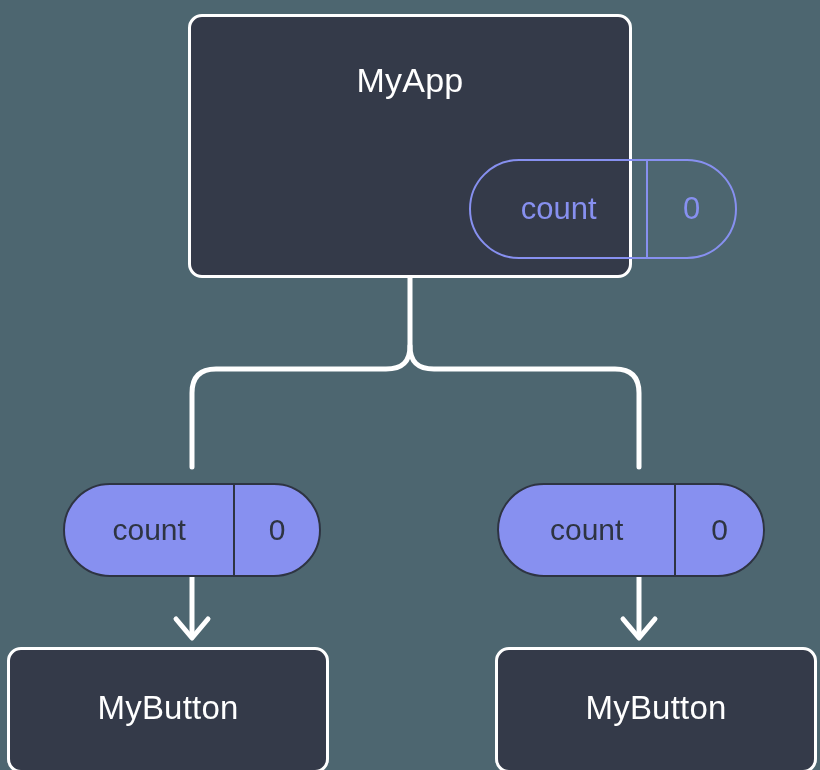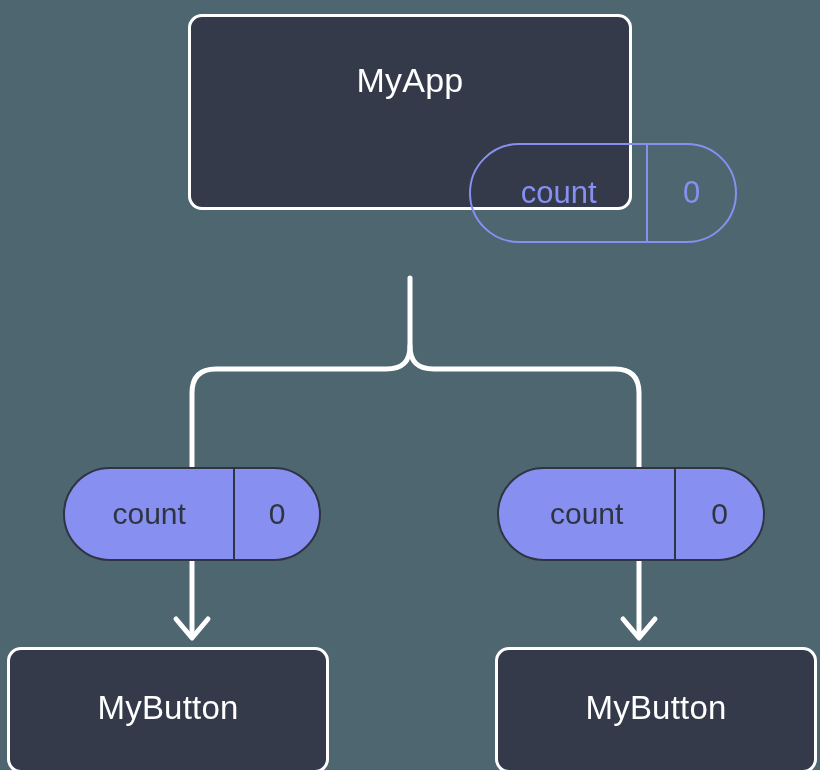--- a/index.html
+++ b/index.html
@@ -46,21 +46,21 @@
     color: #ffffff;
     font-weight: 400;
     letter-spacing: 0.2px;
     white-space: nowrap;
   }
 
   #box-myapp {
     left: 188px;
     top: 14px;
     width: 444px;
-    height: 196px;
+    height: 264px;
     padding-left: 16px;
   }
   #box-myapp .component-title {
     top: 44px;
     font-size: 34px;
   }
 
   #box-mybutton-left {
     left: 7px;
     top: 647px;
@@ -80,20 +80,21 @@
   }
 
   
   .state-pill {
     position: absolute;
     box-sizing: border-box;
     display: flex;
     align-items: stretch;
     border-radius: 999px;
     overflow: hidden;
+    margin-top: 16px;
   }
   .pill-key, .pill-val {
     display: flex;
     align-items: center;
     justify-content: center;
     box-sizing: border-box;
     white-space: nowrap;
   }
 
   

